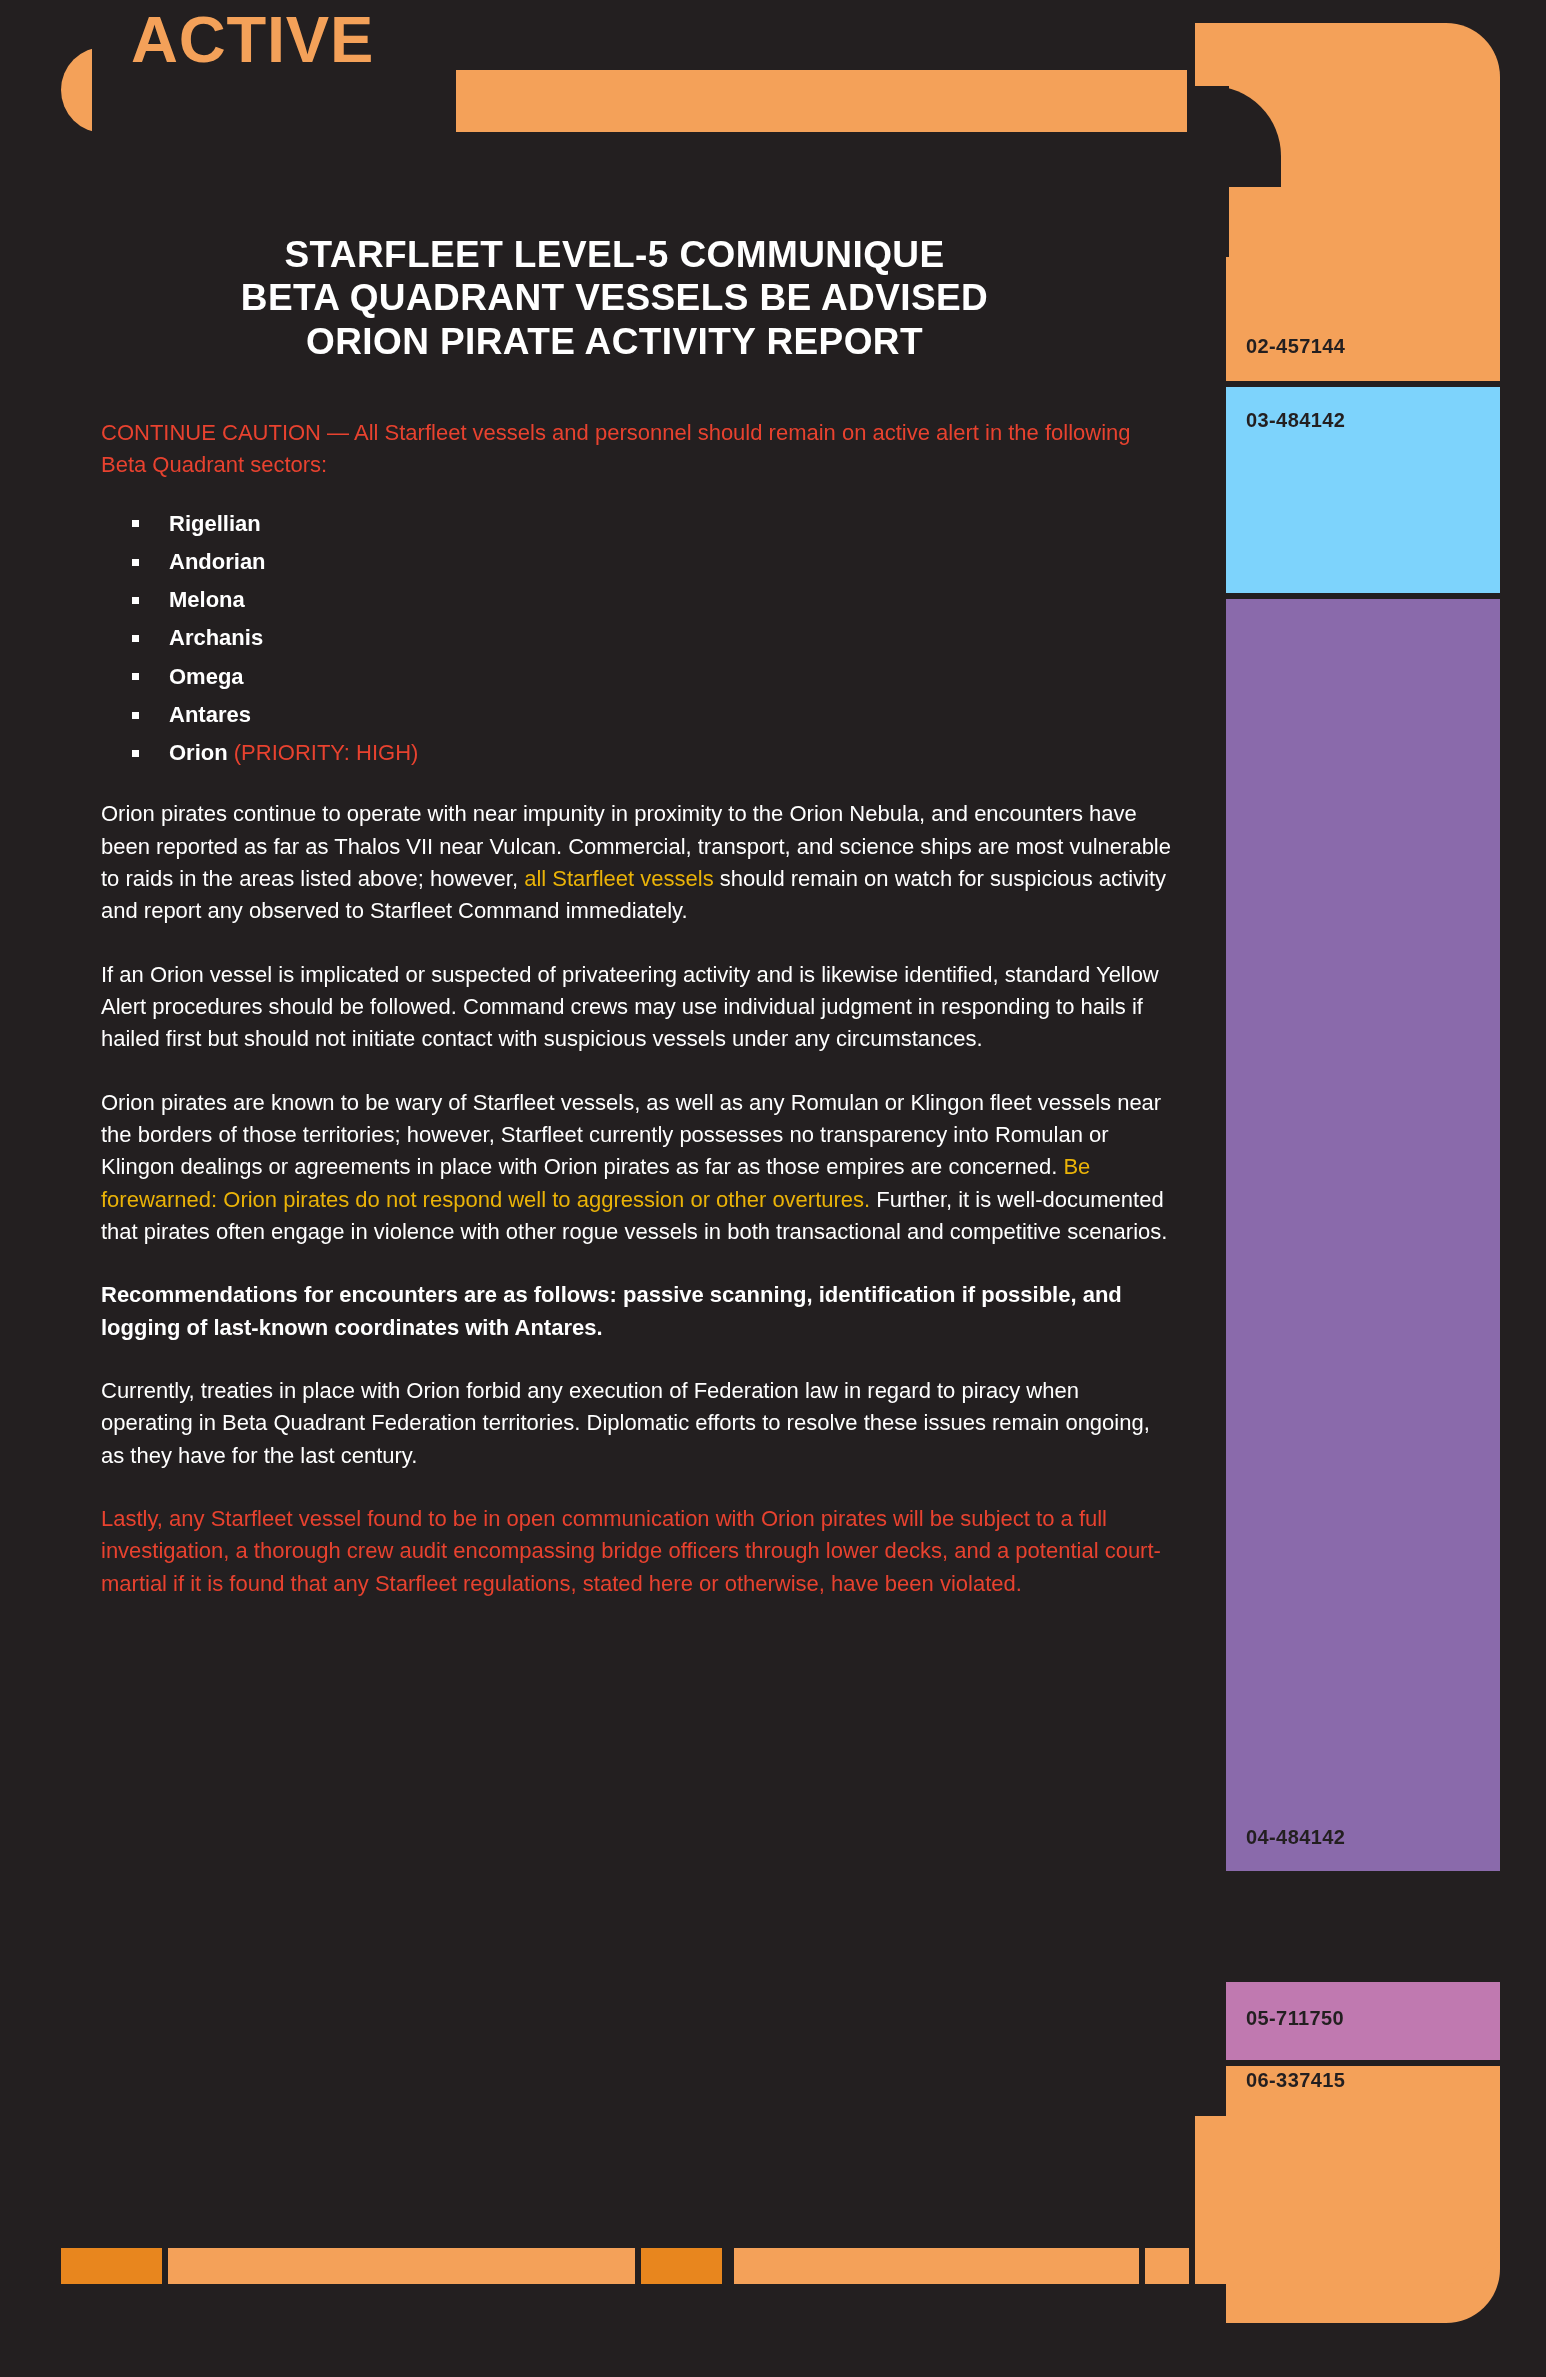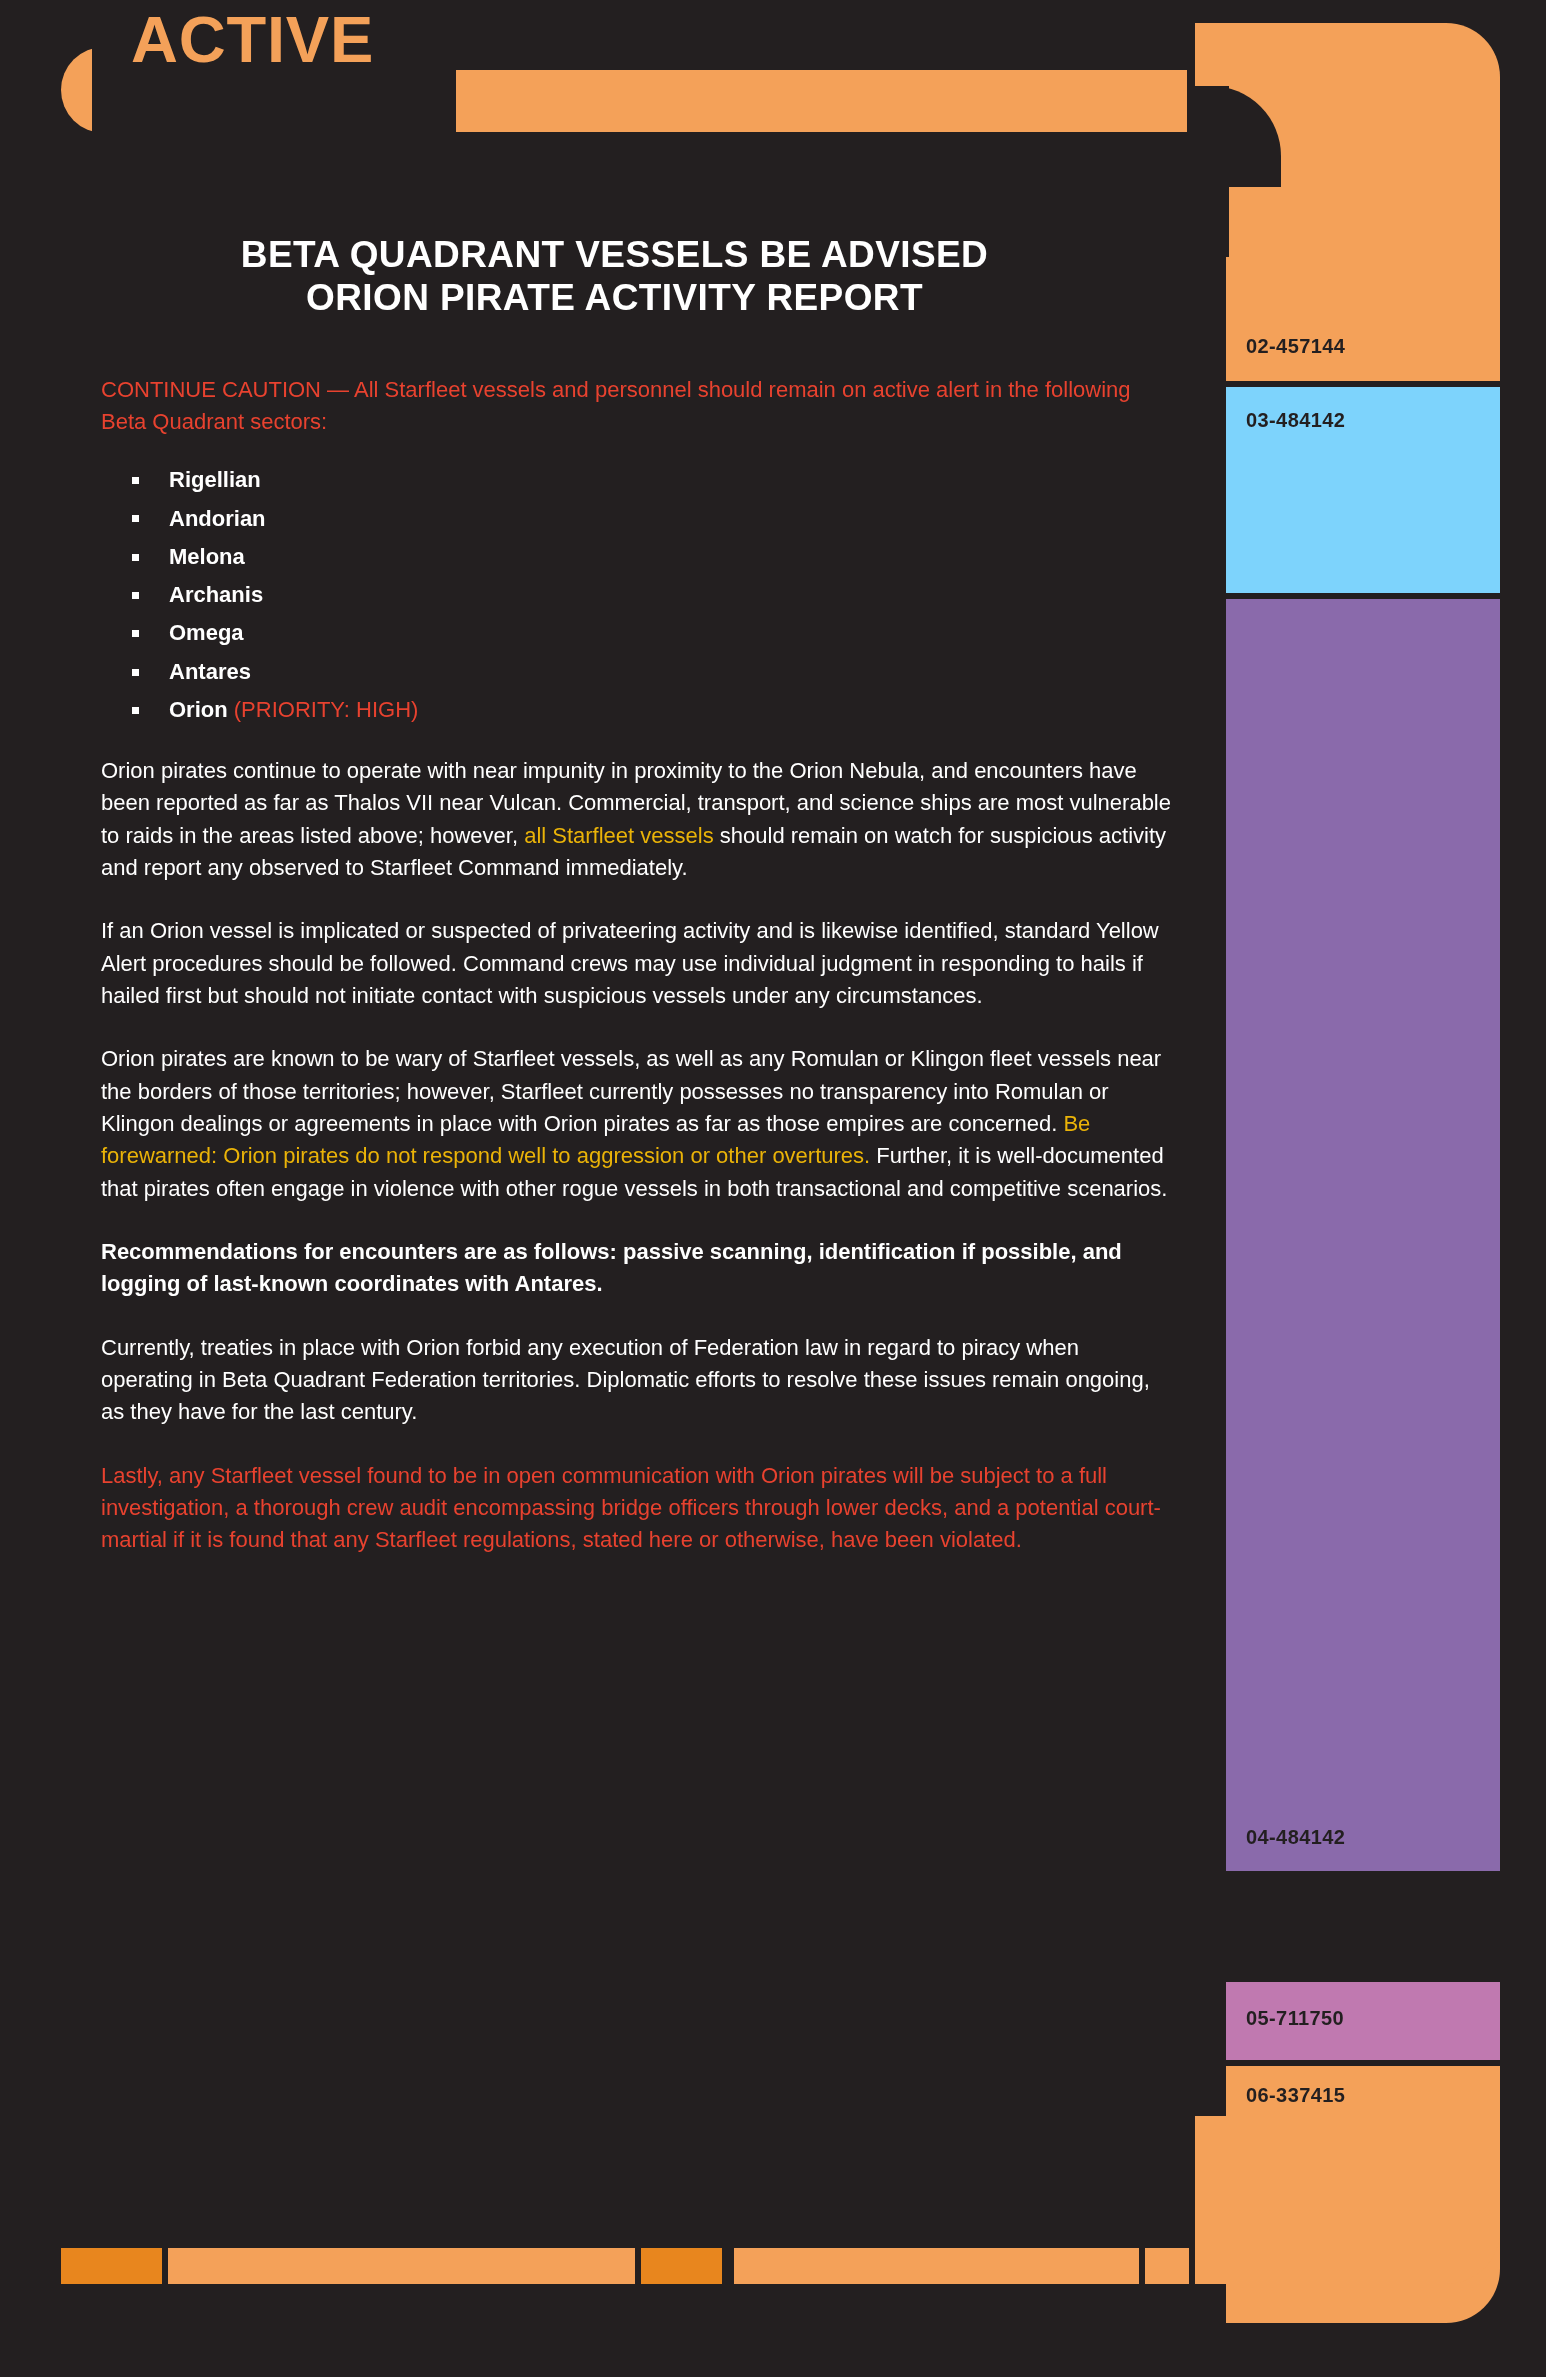--- a/index.html
+++ b/index.html
@@ -119,21 +119,21 @@
   .sb2 { top: 387px; height: 206px; background: #7dd3fc; }
   .sb2 .sb-label { top: 22px; }
 
   .sb3 { top: 599px; height: 1272px; background: #8a6aab; }
   .sb3 .sb-label { bottom: 22px; position: absolute; left: 20px; }
 
   .sb4 { top: 1982px; height: 78px; background: #c079b0; }
   .sb4 .sb-label { top: 25px; }
 
   .sb5 { top: 2066px; height: 257px; background: #f4a159; border-radius: 0 0 54px 0; }
-  .sb5 .sb-label { top: 18px; }
+  .sb5 .sb-label { top: 3px; }
   .bb { position: absolute; top: 2248px; height: 36px; background: #f4a159; }
   .bb-orange-dark { background: #e8861e; }
   .bb1 { left: 61px; width: 101px; }
   .bb2 { left: 168px; width: 467px; }
   .bb3 { left: 641px; width: 81px; }
   .bb4 { left: 734px; width: 405px; }
   .bb5 { left: 1145px; width: 44px; }
   .bottom-elbow {
     position: absolute;
     left: 1195px; top: 2116px;
@@ -230,20 +230,21 @@
       <span class="sb-label">05-711750</span>
     </div>
     <div class="sb-block sb5">
       <span class="sb-label">06-337415</span>
     </div>
   </div>
 
   <div class="content">
 
     <div class="doc-title">
+      <div>STARFLEET LEVEL-5 COMMUNIQUE</div>
       <div>BETA QUADRANT VESSELS BE ADVISED</div>
       <div>ORION PIRATE ACTIVITY REPORT</div>
     </div>
 
     <p class="para alert">CONTINUE CAUTION — All Starfleet vessels and personnel should remain on active alert in the following Beta Quadrant sectors:</p>
 
     <ul class="sector-list">
       <li><span>Rigellian</span></li>
       <li><span>Andorian</span></li>
       <li><span>Melona</span></li>

